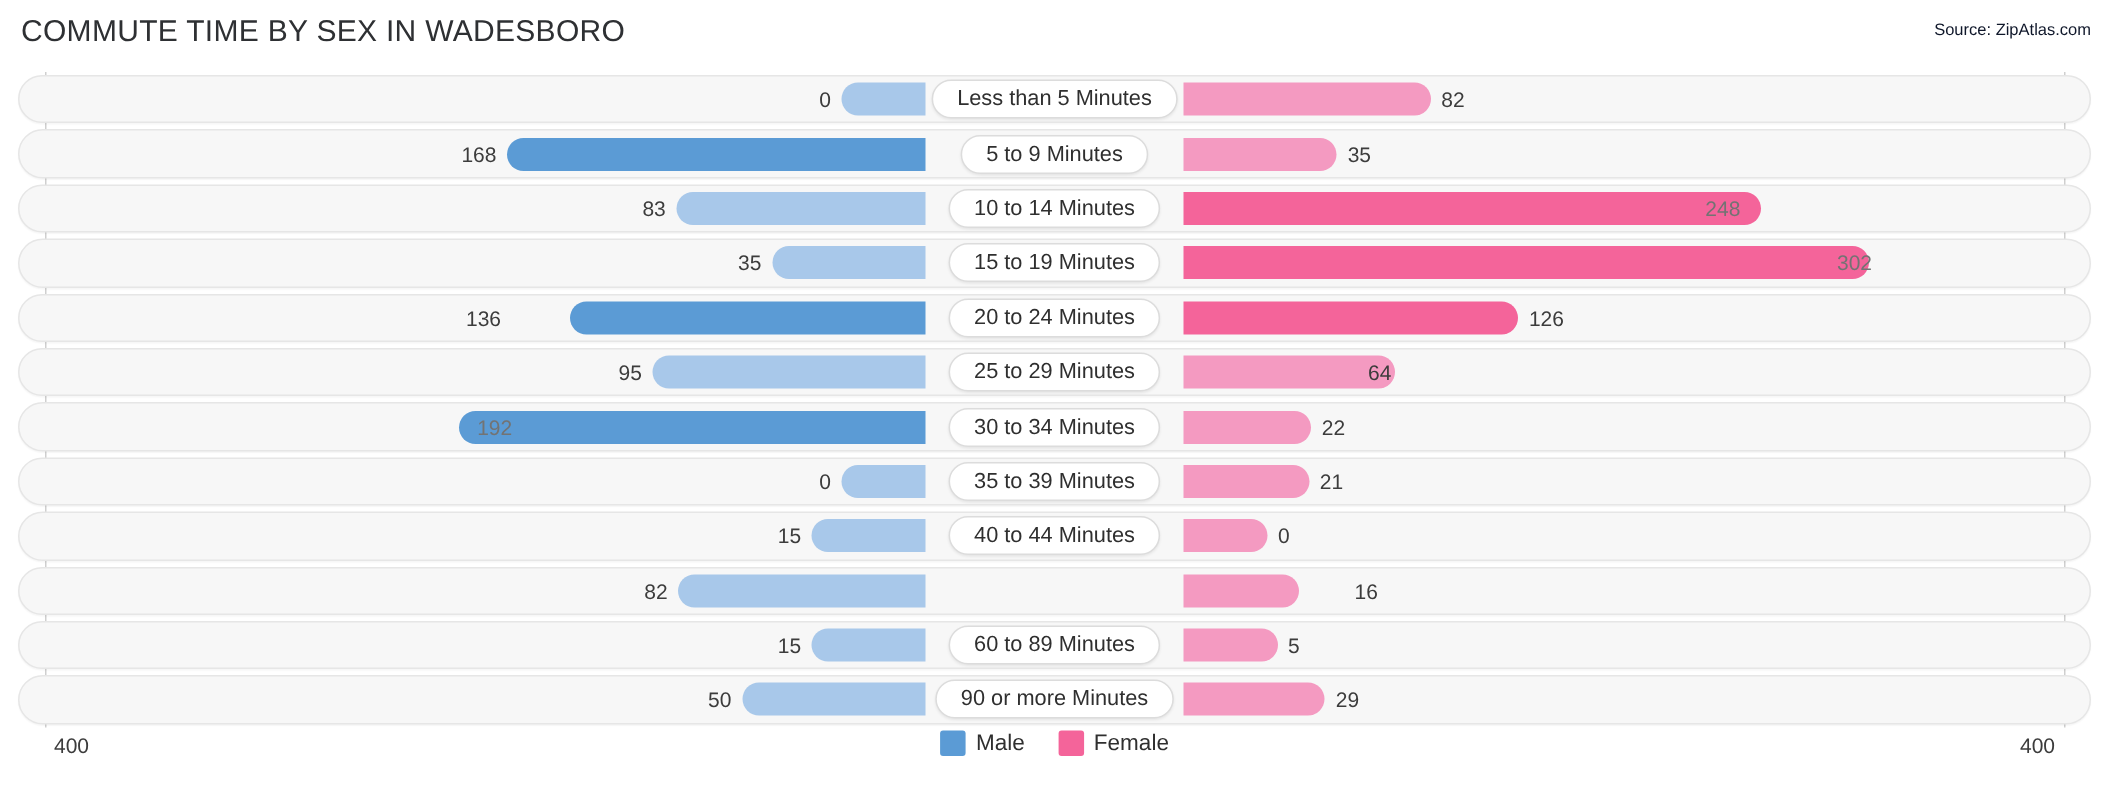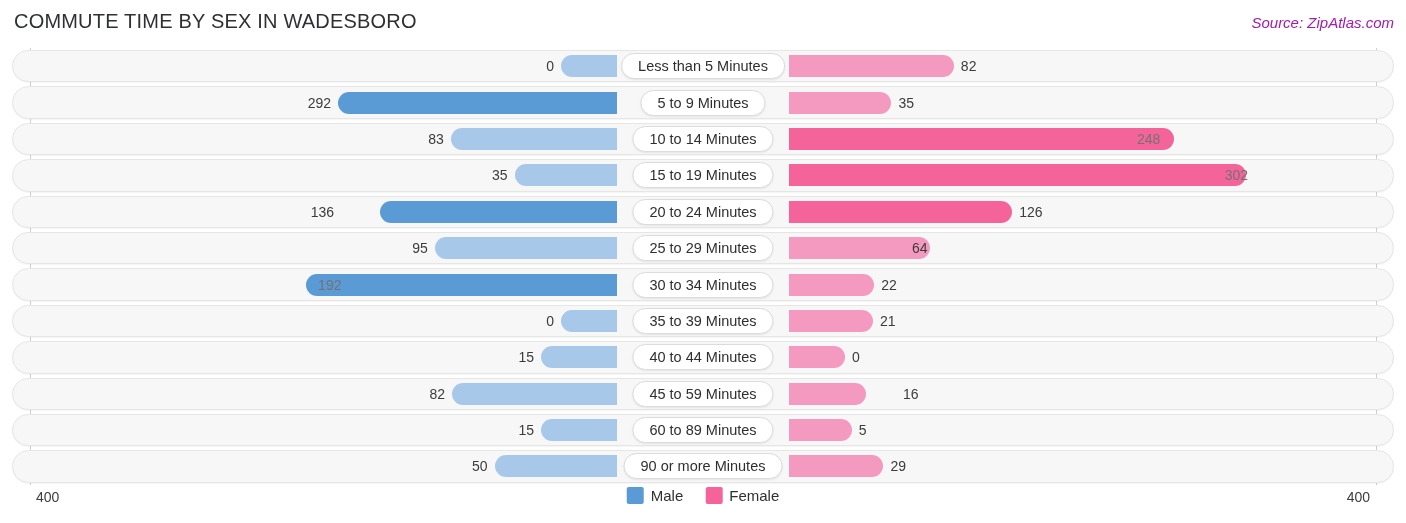--- a/index.html
+++ b/index.html
@@ -23,23 +23,22 @@
     left: 14px; top: 10px;
     font-size: 20px;
     letter-spacing: .2px;
     color: #2e3033;
     font-weight: 400;
     white-space: nowrap;
   }
   #source-label {
     position: absolute;
     right: 12px; top: 14px;
-    font-size: 15px;
-    font-style: italic;
-    color: #a21caf;
+    font-size: 11px;
+    color: #0f172a;
     white-space: nowrap;
   }
 
   
   #plot {
     position: absolute;
     left: 0; top: 48px;
     width: 1406px; height: 437px;
   }
   #axis-line {
@@ -185,21 +184,21 @@
             <div class="val" style="left: auto; right: 852px;">0</div>
             <div class="bar female" style="left: 789px; width: 164.855px; background: rgb(244, 154, 193); border-radius: 0px 11px 11px 0px;"></div>
             <div class="val" style="left: 960.855px;">82</div>
           </div>
           <div class="pill">Less than 5 Minutes</div>
         </div>
         <div class="row">
           <div class="track"></div>
           <div class="bars">
             <div class="bar male" style="left: 337.98px; width: 279.02px; background: rgb(91, 155, 213); border-radius: 11px 0px 0px 11px;"></div>
-            <div class="val" style="left: auto; right: 1075.02px;">292</div>
+            <div class="val" style="left: auto; right: 1075.02px;">168</div>
             <div class="bar female" style="left: 789px; width: 102.463px; background: rgb(244, 154, 193); border-radius: 0px 11px 11px 0px;"></div>
             <div class="val" style="left: 898.462px;">35</div>
           </div>
           <div class="pill">5 to 9 Minutes</div>
         </div>
         <div class="row">
           <div class="track"></div>
           <div class="bars">
             <div class="bar male" style="left: 450.817px; width: 166.183px; background: rgb(168, 200, 234); border-radius: 11px 0px 0px 11px;"></div>
             <div class="val" style="left: auto; right: 962.183px;">83</div>
@@ -269,21 +268,20 @@
           <div class="pill">40 to 44 Minutes</div>
         </div>
         <div class="row">
           <div class="track"></div>
           <div class="bars">
             <div class="bar male" style="left: 452.145px; width: 164.855px; background: rgb(168, 200, 234); border-radius: 11px 0px 0px 11px;"></div>
             <div class="val" style="left: auto; right: 960.855px;">82</div>
             <div class="bar female" style="left: 789px; width: 77.24px; background: rgb(244, 154, 193); border-radius: 0px 11px 11px 0px;"></div>
             <div class="val" style="left: 903px;">16</div>
           </div>
-          <div class="pill">45 to 59 Minutes</div>
         </div>
         <div class="row">
           <div class="track"></div>
           <div class="bars">
             <div class="bar male" style="left: 541.087px; width: 75.9125px; background: rgb(168, 200, 234); border-radius: 11px 0px 0px 11px;"></div>
             <div class="val" style="left: auto; right: 871.913px;">15</div>
             <div class="bar female" style="left: 789px; width: 62.6375px; background: rgb(244, 154, 193); border-radius: 0px 11px 11px 0px;"></div>
             <div class="val" style="left: 858.638px;">5</div>
           </div>
           <div class="pill">60 to 89 Minutes</div>

